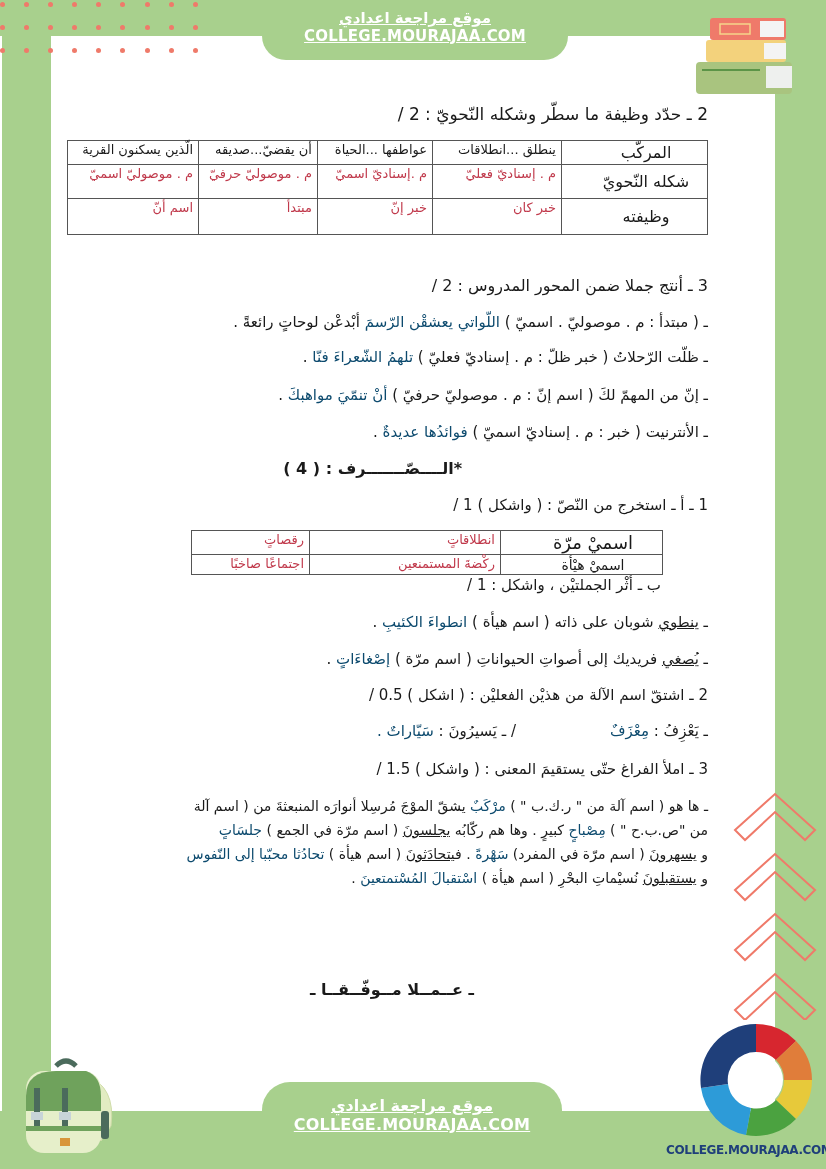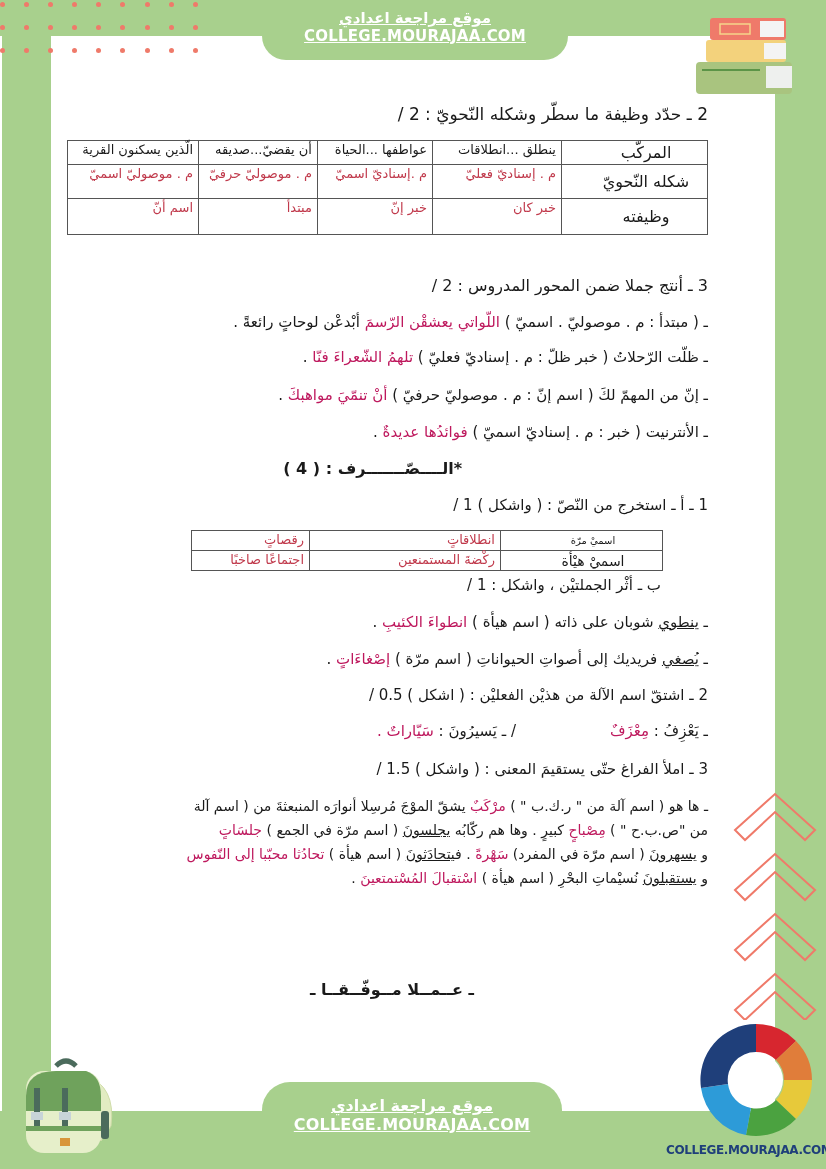--- a/index.html
+++ b/index.html
@@ -21,21 +21,21 @@
     text-align: center; color: #fff;
   }
   .banner.top { left: 262px; top: 0; width: 306px; height: 60px; }
   .banner.bottom { left: 262px; top: 1082px; width: 300px; height: 87px; border-radius: 28px 28px 0 0; }
   .banner .ar { display: block; font-size: 15px; font-weight: bold; text-decoration: underline; direction: rtl; }
   .banner .en { display: block; font-size: 15px; font-weight: bold; text-decoration: underline; letter-spacing: 0.2px; font-family: "DejaVu Sans", sans-serif; }
   .banner.top .ar { margin-top: 9px; }
   .banner.bottom .ar { margin-top: 14px; font-size: 16px; }
   .banner.bottom .en { font-size: 16px; }
   .line { position: absolute; right: 0; white-space: nowrap; direction: rtl; font-size: 15px; }
-  .red { color: #be185d; }
+  .red { color: #0c4a6e; }
   .u { text-decoration: underline; margin-top: 16px; }
   .b { font-weight: bold; text-align: center; }
 
   table.grid { border-collapse: collapse; position: absolute; direction: rtl; }
   table.grid td { border: 1px solid #555; padding: 1px 5px; vertical-align: top; font-size: 13px; }
   table.grid td.head { font-size: 16px; text-align: center; vertical-align: middle; padding-left: 28px; }
   table.grid td.val { color: #c0394b; }
 
   .icon { position: absolute; }
 </style>
@@ -143,21 +143,21 @@
   <span class="red">فوائدُها عديدةٌ</span>
   <span>.</span>
 </div>
 
 <div class="line b" style="right:364px;top:459px;font-size:16px">*الــــصّـــــــرف : ( 4 )</div>
 <div class="line" style="right:118px;top:496px">1 ـ   أ ـ استخرج من النّصّ : ( واشكل )  1 /</div>
 
 <table class="grid" style="left:191px;top:530px;width:472px;">
   <tbody>
       <tr style="height:20px">
-    <td class="head" style="width:128px;font-size:10px">اسميْ مرّة</td>
+    <td class="head" style="width:128px;font-size:18px">اسميْ مرّة</td>
     <td class="val" style="width:180px">انطلاقاتٍ</td>
     <td class="val">رقصاتٍ</td>
   </tr>
   <tr style="height:20px">
     <td class="head" style="font-size:14px">اسميْ هيْأة</td>
     <td class="val">ركْضةَ المستمنعين</td>
     <td class="val">اجتماعًا صاخبًا</td>
   </tr>
 </tbody>
   </table>

